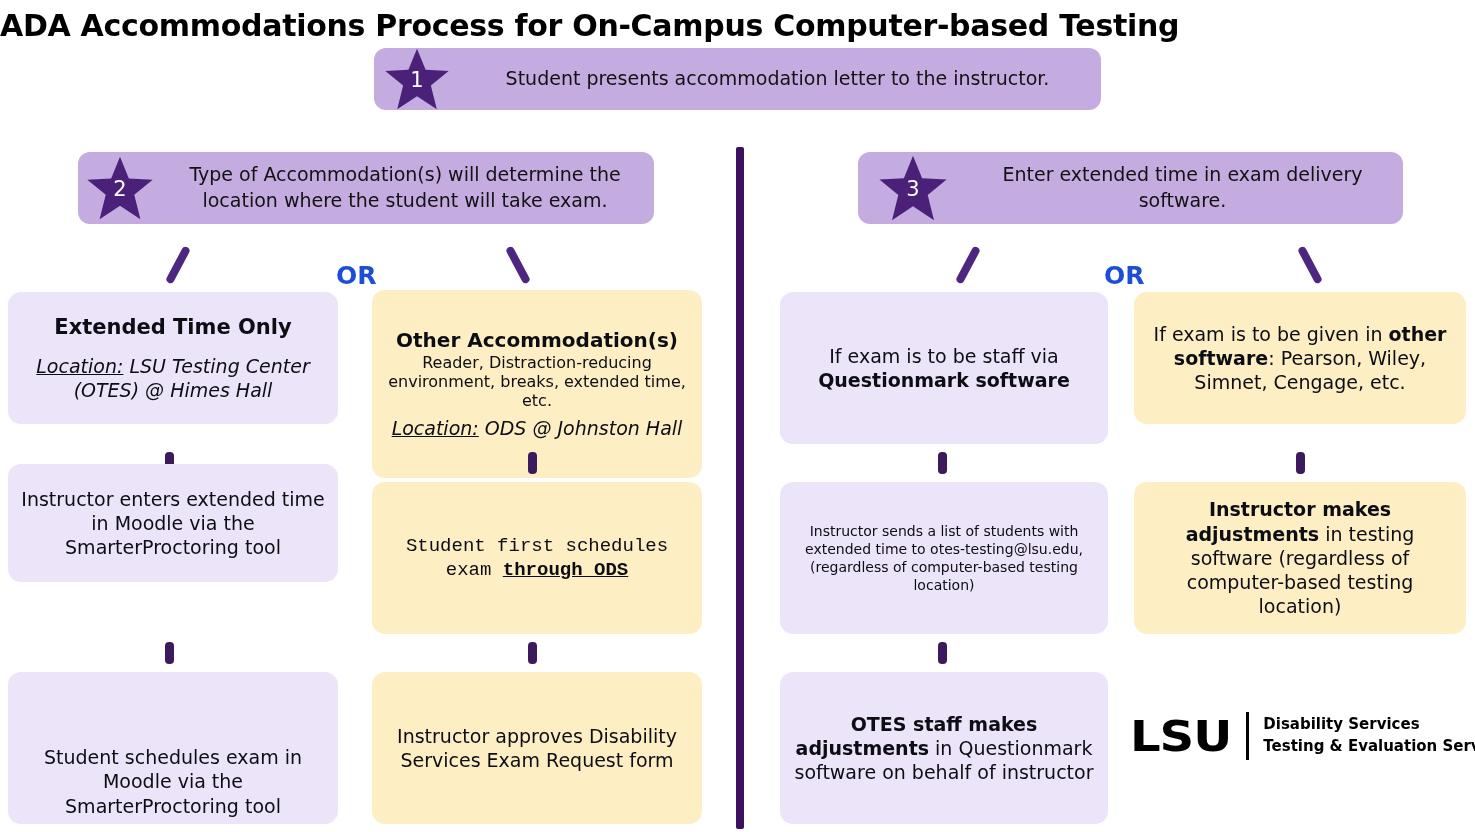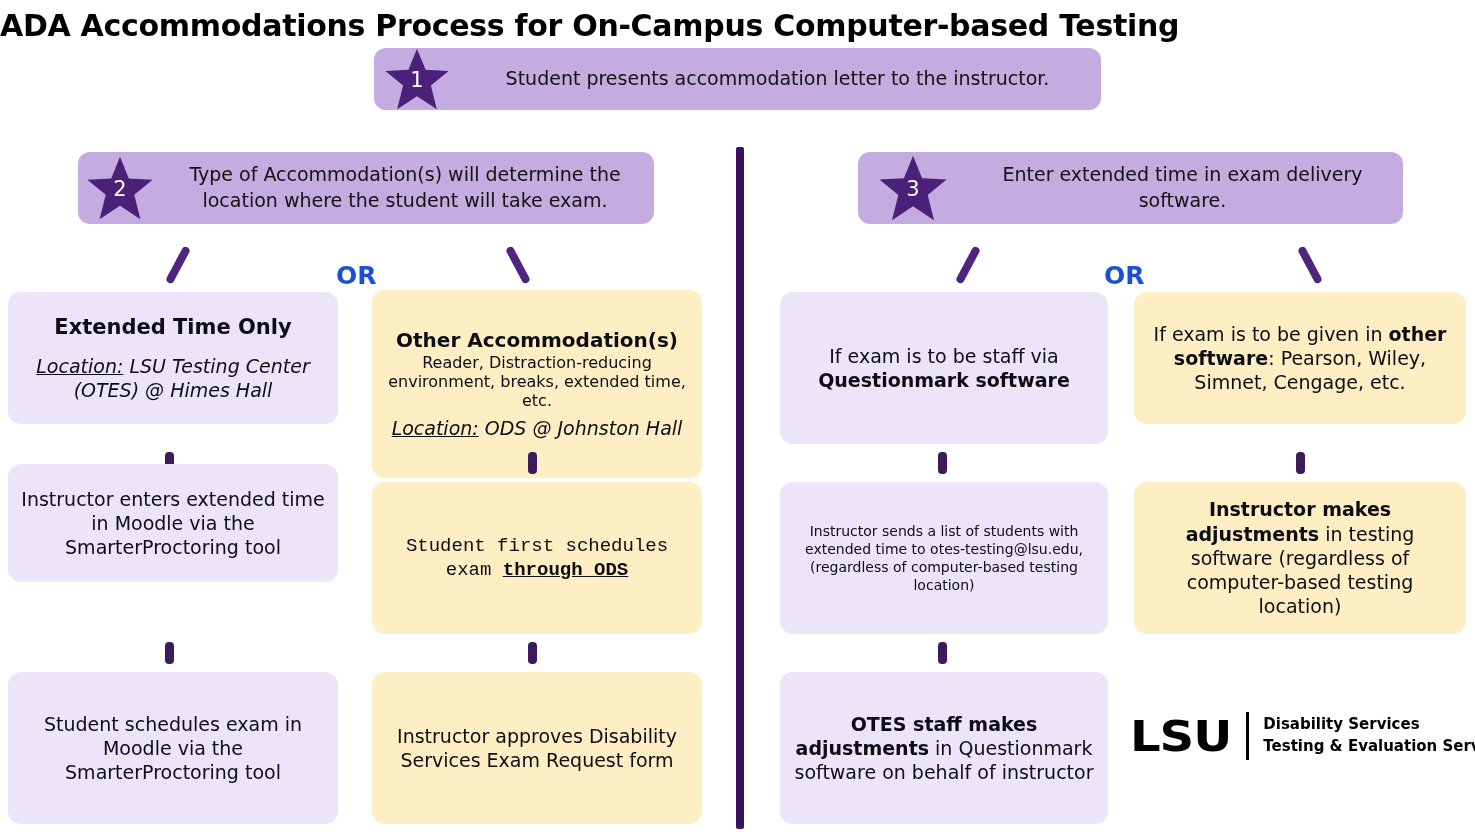--- a/index.html
+++ b/index.html
@@ -218,21 +218,21 @@
   </div>
 
   <div class="vstub" style="left:165px; top:452px; height:22px;"></div>
 
   <div class="node lav" style="left:8px; top:464px; width:330px; height:118px;">
     <div class="n-body">Instructor enters extended time in Moodle via the SmarterProctoring tool</div>
   </div>
 
   <div class="vstub" style="left:165px; top:642px; height:22px;"></div>
 
-  <div class="node lav" style="left:8px; top:672px; width:330px; height:152px;">
+  <div class="node lav" style="left:8px; top:672px; width:330px; height:152px;justify-content:flex-end;">
     <div class="n-body">Student schedules exam in Moodle via the SmarterProctoring tool</div>
   </div>
 
   <div class="node yel" style="left:372px; top:290px; width:330px; height:188px;">
     <div class="n-head-sm">Other Accommodation(s)</div>
     <div class="n-sub">Reader, Distraction-reducing environment, breaks, extended time, etc.</div>
     <div class="n-body ital" style="margin-top:6px;"><span class="u">Location:</span><span> ODS @ Johnston Hall</span></div>
   </div>
 
   <div class="vstub" style="left:528px; top:452px; height:22px;"></div>

